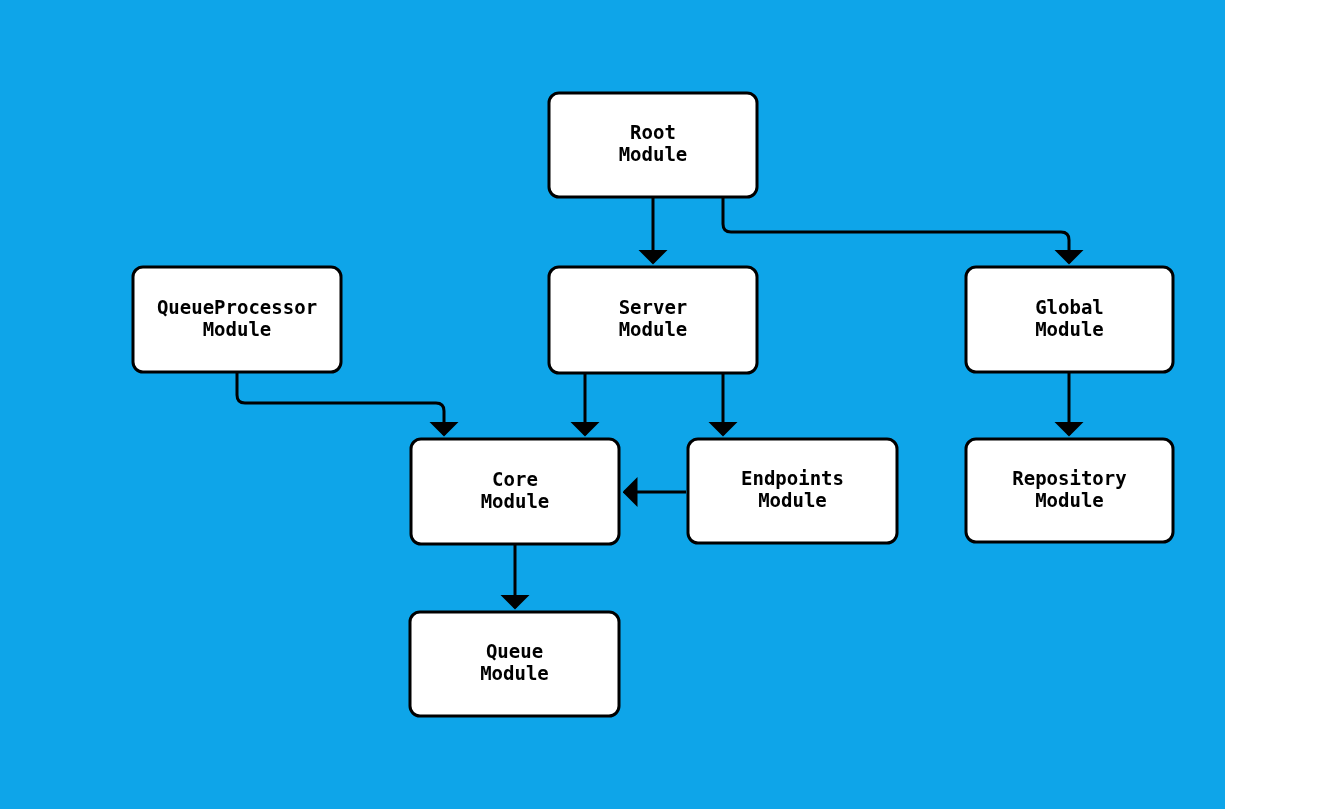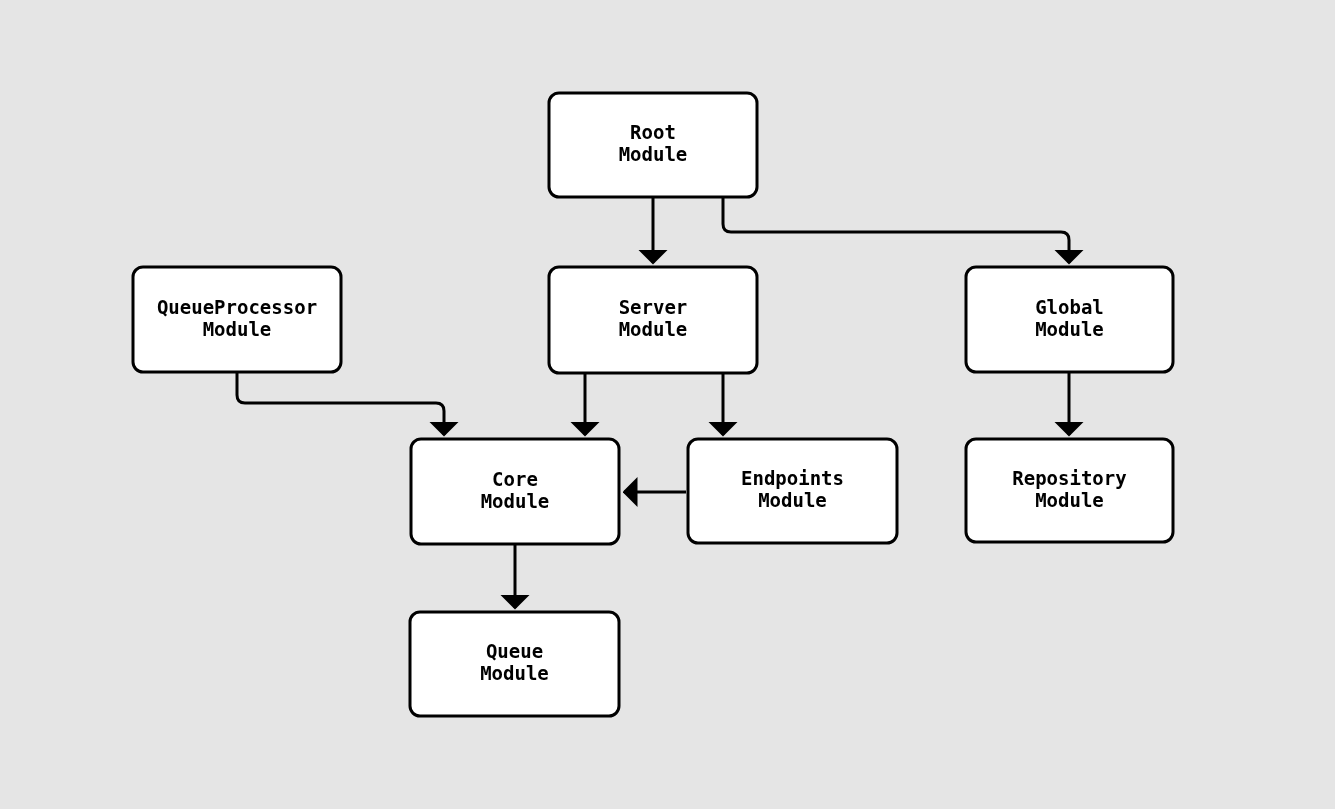--- a/index.html
+++ b/index.html
@@ -6,23 +6,23 @@
     margin: 0;
     padding: 0;
     background: #ffffff;
     width: 1337px;
     height: 809px;
     overflow: hidden;
     font-family: "DejaVu Sans Mono", monospace;
   }
   .diagram-wrap {
     position: relative;
-    width: 1335px;
+    width: 1225px;
     height: 809px;
-    background: #e5e5e5;
+    background: #0ea5e9;
   }
   svg { display: block; }
   svg text {
     font-family: "DejaVu Sans Mono", "Liberation Mono", monospace;
     font-weight: bold;
   }
 </style>
 </head>
 <body style="background: rgb(255, 255, 255);">
 

